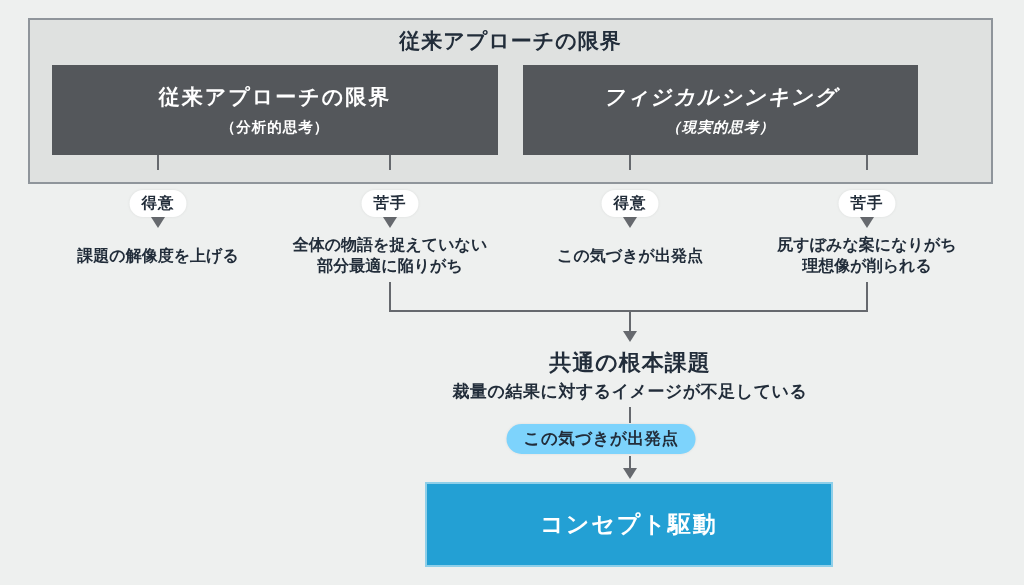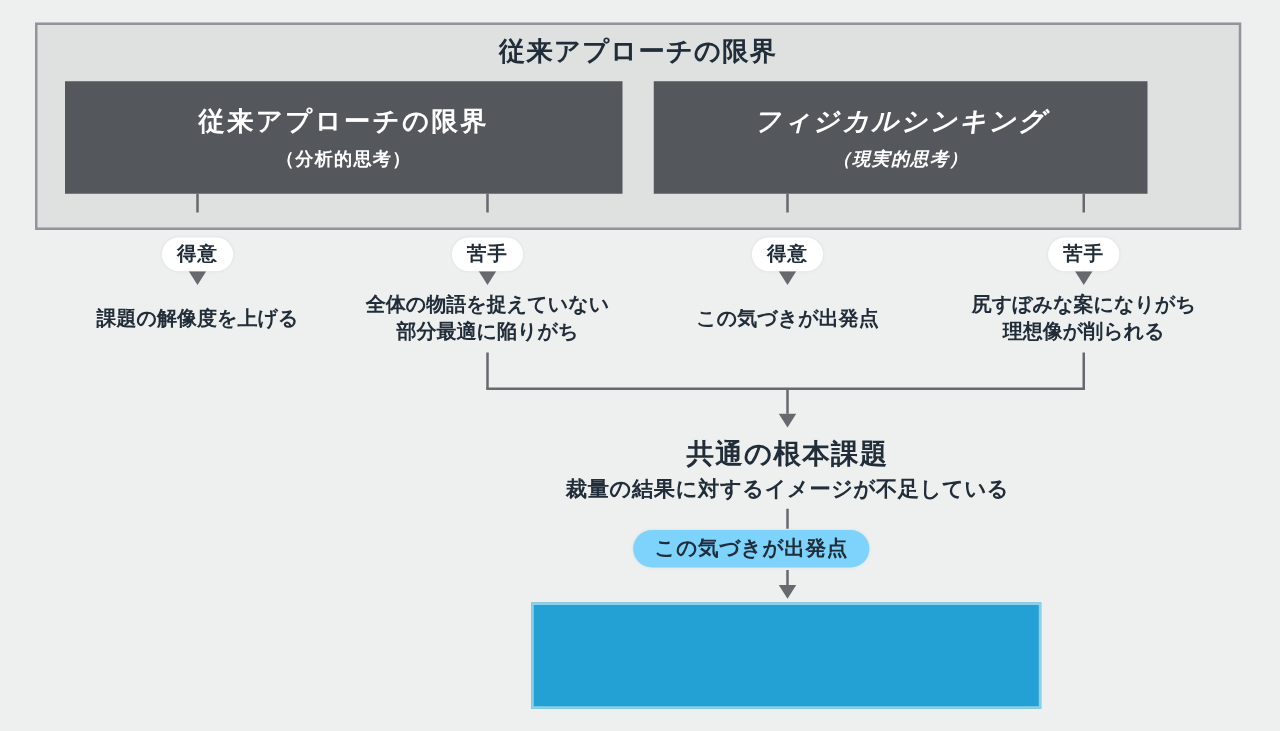--- a/index.html
+++ b/index.html
@@ -166,13 +166,14 @@
   <div class="desc-line">尻すぼみな案になりがち</div>
   <div class="desc-line">理想像が削られる</div>
 </div>
 
 <div class="abs root-title">共通の根本課題</div>
 <div class="abs root-desc">裁量の結果に対するイメージが不足している</div>
 
 <div class="abs insight-pill">この気づきが出発点</div>
 
 <div class="abs solution-box">
+  <div class="sol-title">コンセプト駆動</div>
 </div>
 
 </body></html>

